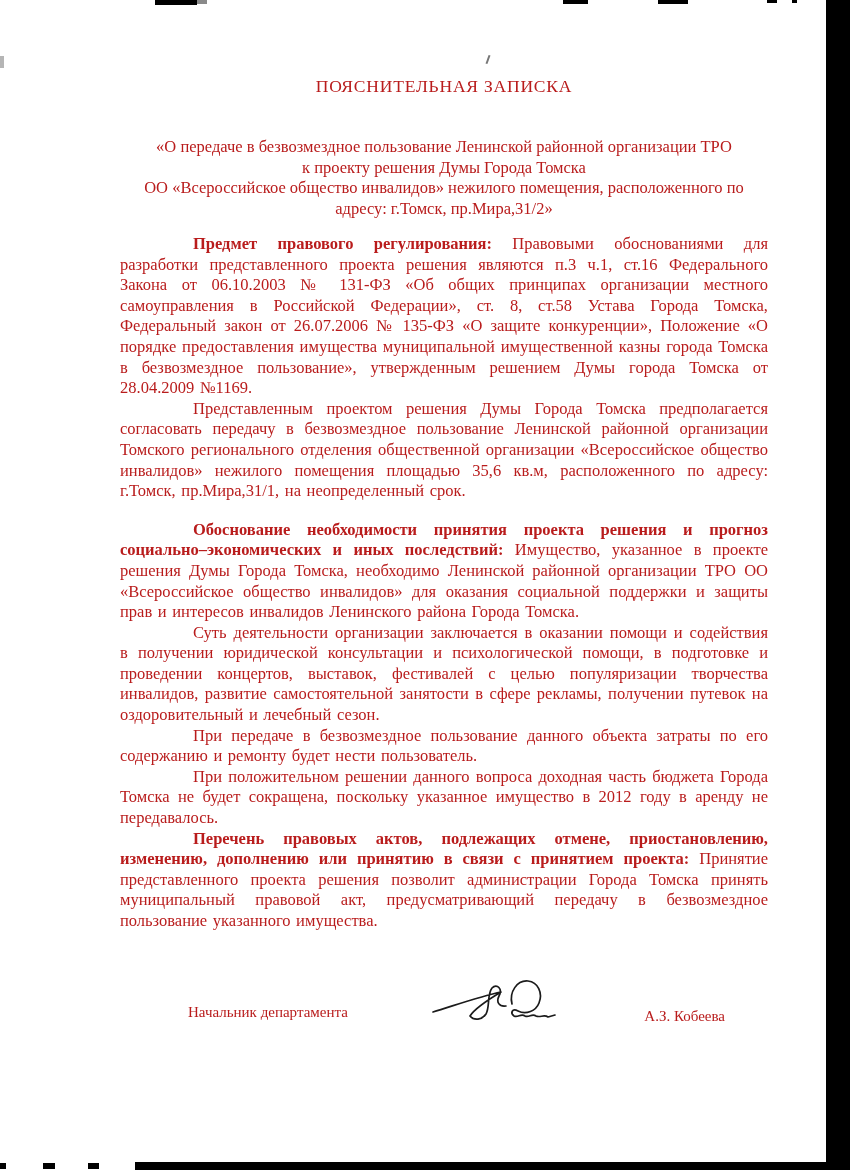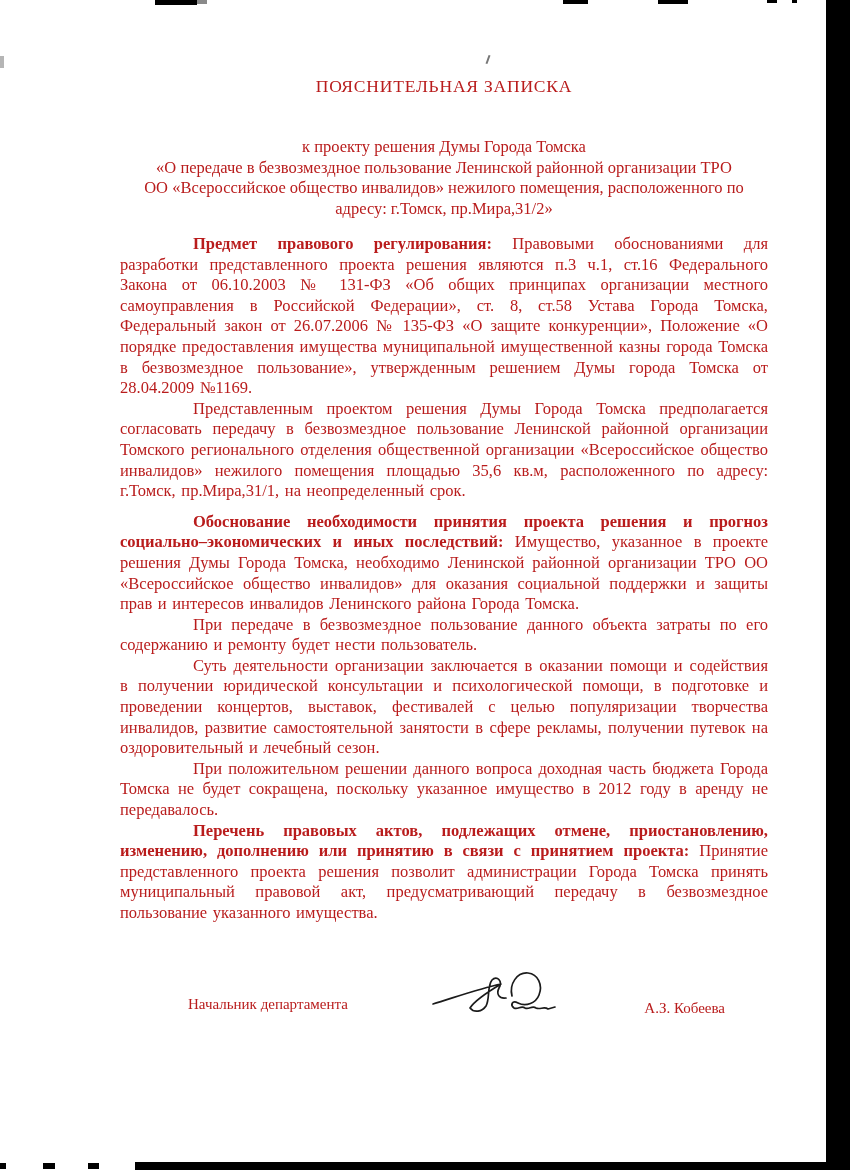--- a/index.html
+++ b/index.html
@@ -40,21 +40,21 @@
   }
   .para {
     margin: 0;
     font-size: 16.5px;
     line-height: 20.6px;
     text-align: justify;
     text-indent: 73px;
     word-spacing: 1.5px;
   }
   .para.section-gap {
-    margin-top: 10px;
+    margin-top: 18px;
   }
   .b { font-weight: bold; }
   .sig-row {
     position: relative;
     margin-top: 70px;
     height: 90px;
     font-size: 15px;
   }
   .sig-role {
     position: absolute;
@@ -109,33 +109,33 @@
   <div class="mark m-b2"></div>
   <div class="mark m-b3"></div>
   <div class="mark m-smudge"></div>
   <div class="mark m-tick"></div>
 
   <div class="content">
 
     <div class="doc-title">ПОЯСНИТЕЛЬНАЯ ЗАПИСКА</div>
 
     <div class="subtitle-block">
+      <div>«О передаче в безвозмездное пользование Ленинской районной организации ТРО</div>
       <div>к проекту решения Думы Города Томска</div>
-      <div>«О передаче в безвозмездное пользование Ленинской районной организации ТРО</div>
       <div>ОО «Всероссийское общество инвалидов» нежилого помещения, расположенного по</div>
       <div>адресу: г.Томск, пр.Мира,31/2»</div>
     </div>
 
     <div class="doc-body">
 
     <p class="para"><span class="b">Предмет правового регулирования:</span><span> Правовыми обоснованиями для разработки представленного проекта решения являются п.3 ч.1, ст.16 Федерального Закона от 06.10.2003 № 131-ФЗ «Об общих принципах организации местного самоуправления в Российской Федерации», ст. 8, ст.58 Устава Города Томска, Федеральный закон от 26.07.2006 № 135-ФЗ «О защите конкуренции», Положение «О порядке предоставления имущества муниципальной имущественной казны города Томска в безвозмездное пользование», утвержденным решением Думы города Томска от 28.04.2009 №1169.</span></p>
         <p class="para"><span>Представленным проектом решения Думы Города Томска предполагается согласовать передачу в безвозмездное пользование Ленинской районной организации Томского регионального отделения общественной организации «Всероссийское общество инвалидов» нежилого помещения площадью 35,6 кв.м, расположенного по адресу: г.Томск, пр.Мира,31/1,  на неопределенный срок.</span></p>
         <p class="para section-gap"><span class="b">Обоснование необходимости принятия проекта решения и прогноз социально–экономических и иных последствий:</span><span>  Имущество, указанное в проекте решения Думы Города Томска, необходимо Ленинской районной организации ТРО ОО «Всероссийское общество инвалидов» для оказания социальной поддержки и защиты прав и интересов инвалидов Ленинского района Города Томска.</span></p>
+        <p class="para"><span>Суть деятельности организации заключается в оказании помощи и содействия в получении юридической консультации и психологической помощи, в подготовке и проведении концертов, выставок, фестивалей с целью популяризации творчества инвалидов, развитие самостоятельной занятости в сфере рекламы, получении путевок на оздоровительный и лечебный сезон.</span></p>
         <p class="para"><span>При передаче в безвозмездное пользование данного объекта затраты по его содержанию и ремонту будет нести пользователь.</span></p>
-        <p class="para"><span>Суть деятельности организации заключается в оказании помощи и содействия в получении юридической консультации и психологической помощи, в подготовке и проведении концертов, выставок, фестивалей с целью популяризации творчества инвалидов, развитие самостоятельной занятости в сфере рекламы, получении путевок на оздоровительный и лечебный сезон.</span></p>
         <p class="para"><span>При положительном решении данного вопроса доходная часть бюджета Города Томска не будет сокращена, поскольку указанное имущество в 2012 году в аренду не передавалось.</span></p>
         <p class="para"><span class="b">Перечень правовых актов, подлежащих отмене, приостановлению, изменению, дополнению или принятию в связи с принятием проекта:</span><span> Принятие представленного проекта решения позволит администрации Города Томска принять муниципальный правовой акт, предусматривающий передачу в безвозмездное пользование указанного имущества.</span></p>
       </div>
 
     <div class="sig-row">
       <span class="sig-role">Начальник департамента</span>
       <svg class="sig-svg" viewBox="0 0 148 72" aria-hidden="true">
         <g fill="none" stroke="#1b1b1b" stroke-width="1.7" stroke-linecap="round" stroke-linejoin="round">
           <path d="M 8,46 C 28,40 56,30 76,26 C 66,32 50,42 45,50 C 49,55 57,54 61,48 C 65,41 62,28 67,22 C 72,17 78,23 74,30 C 71,36 74,41 81,40"></path>
           <path d="M 87,38 C 84,26 92,14 103,15 C 113,16 118,27 114,37 C 111,45 101,49 93,45 C 87,42 85,47 89,50 C 93,52 96,47 100,50 C 104,52 107,47 111,50 C 115,52 119,48 123,51 L 130,49"></path>

